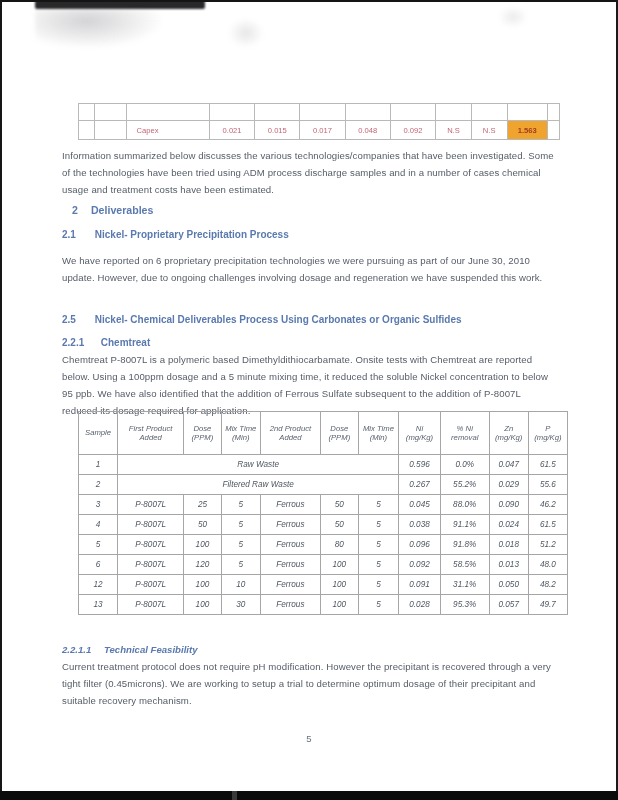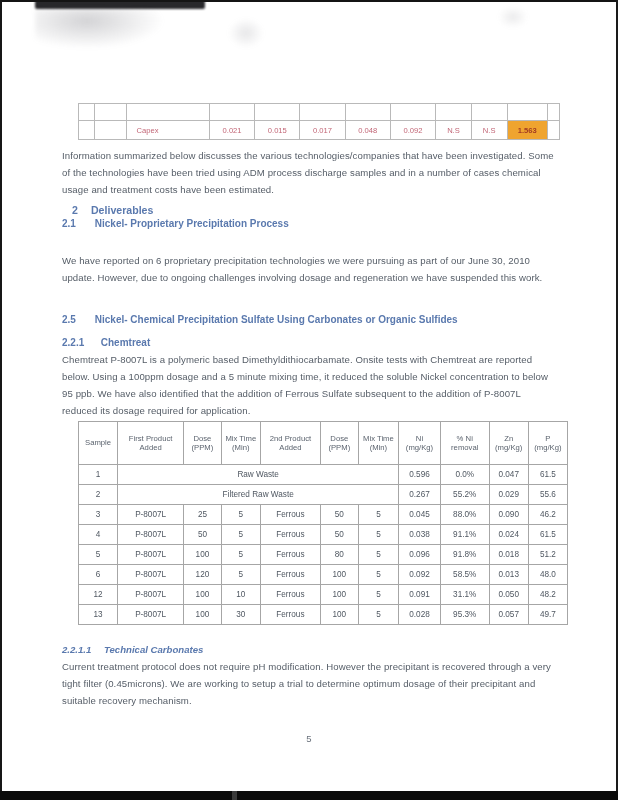--- a/index.html
+++ b/index.html
@@ -36,21 +36,21 @@
   .h1{font-size:10.6px;text-align:center;}
   .h2{font-size:10px;}
   .h3{font-size:10px;}
   .h4{font-size:9.6px;font-style:italic;}
   .h1 .hnum{width:26px;}
   .h2 .hnum{width:30px;}
   .h3 .hnum{width:36px;}
   .h4 .hnum{margin-right:10px;}
 
   
-  .results-table{position:absolute;left:78px;top:421px;width:490px;border-collapse:collapse;table-layout:fixed;}
+  .results-table{position:absolute;left:78px;top:411px;width:490px;border-collapse:collapse;table-layout:fixed;font-style:italic;}
   .results-table th{border:1px solid #a6a6a6;font-size:7.7px;font-weight:normal;color:#5b636e;height:40px;padding:1px 2px;line-height:9.5px;vertical-align:middle;}
   .results-table td{border:1px solid #a6a6a6;font-size:8.2px;color:#4f5761;height:19px;text-align:center;vertical-align:middle;padding:0 1px;white-space:nowrap;overflow:hidden;}
   .results-table col.c-sample{width:8%;}
   .results-table col.c-prod1{width:13.5%;}
   .results-table col.c-dose1{width:7.7%;}
   .results-table col.c-mix1{width:8%;}
   .results-table col.c-prod2{width:12.3%;}
   .results-table col.c-dose2{width:7.7%;}
   .results-table col.c-mix2{width:8.3%;}
   .results-table col.c-ni{width:8.5%;}
@@ -119,29 +119,29 @@
     </tbody>
       </table>
 
     <div class="para" style="top:147px;">Information summarized below discusses the various technologies/companies that have been investigated.  Some of the technologies have been tried using ADM process discharge samples and in a number of cases chemical usage and treatment costs have been estimated.</div>
 
     <div class="heading h1" style="top:204px;">
       <span class="hnum">2</span>
       <span>Deliverables</span>
     </div>
 
-    <div class="heading h2" style="top:218px;">
+    <div class="heading h2" style="top:229px;">
       <span class="hnum">2.1</span>
       <span>Nickel- Proprietary Precipitation Process</span>
     </div>
     <div class="para" style="top:252px;">We have reported on 6 proprietary precipitation technologies we were pursuing as part of our June 30, 2010 update.  However, due to ongoing challenges involving dosage and regeneration we have suspended this work.</div>
 
     <div class="heading h2" style="top:314px;">
       <span class="hnum">2.5</span>
-      <span>Nickel- Chemical Precipitation Sulfate Using Carbonates or Organic Sulfides</span>
+      <span>Nickel- Chemical Deliverables Process Using Carbonates or Organic Sulfides</span>
     </div>
 
     <div class="heading h3" style="top:337px;">
       <span class="hnum">2.2.1</span>
       <span>Chemtreat</span>
     </div>
     <div class="para" style="top:351px;">Chemtreat P-8007L is a polymeric based Dimethyldithiocarbamate. Onsite tests with Chemtreat are reported below.  Using a 100ppm dosage and a 5 minute mixing time, it reduced the soluble Nickel concentration to below 95 ppb.  We have also identified that the addition of Ferrous Sulfate subsequent to the addition of P-8007L reduced its dosage required for application.</div>
 
     <table class="results-table">
       <colgroup>
@@ -265,21 +265,21 @@
           <td>0.028</td>
           <td>95.3%</td>
           <td>0.057</td>
           <td>49.7</td>
         </tr>
       </tbody>
     </table>
 
     <div class="heading h4" style="top:644px;">
       <span class="hnum">2.2.1.1</span>
-      <span>Technical Carbonates</span>
+      <span>Technical Feasibility</span>
     </div>
     <div class="para" style="top:658px;">Current treatment protocol does not require pH modification.  However the precipitant is recovered through a very tight filter (0.45microns). We are working to setup a trial to determine optimum dosage of their precipitant and suitable recovery mechanism.</div>
 
     <div class="page-number">5</div>
 
   </div>
 
   <div class="edge-top"></div>
   <div class="edge-left"></div>
   <div class="edge-right"></div>

